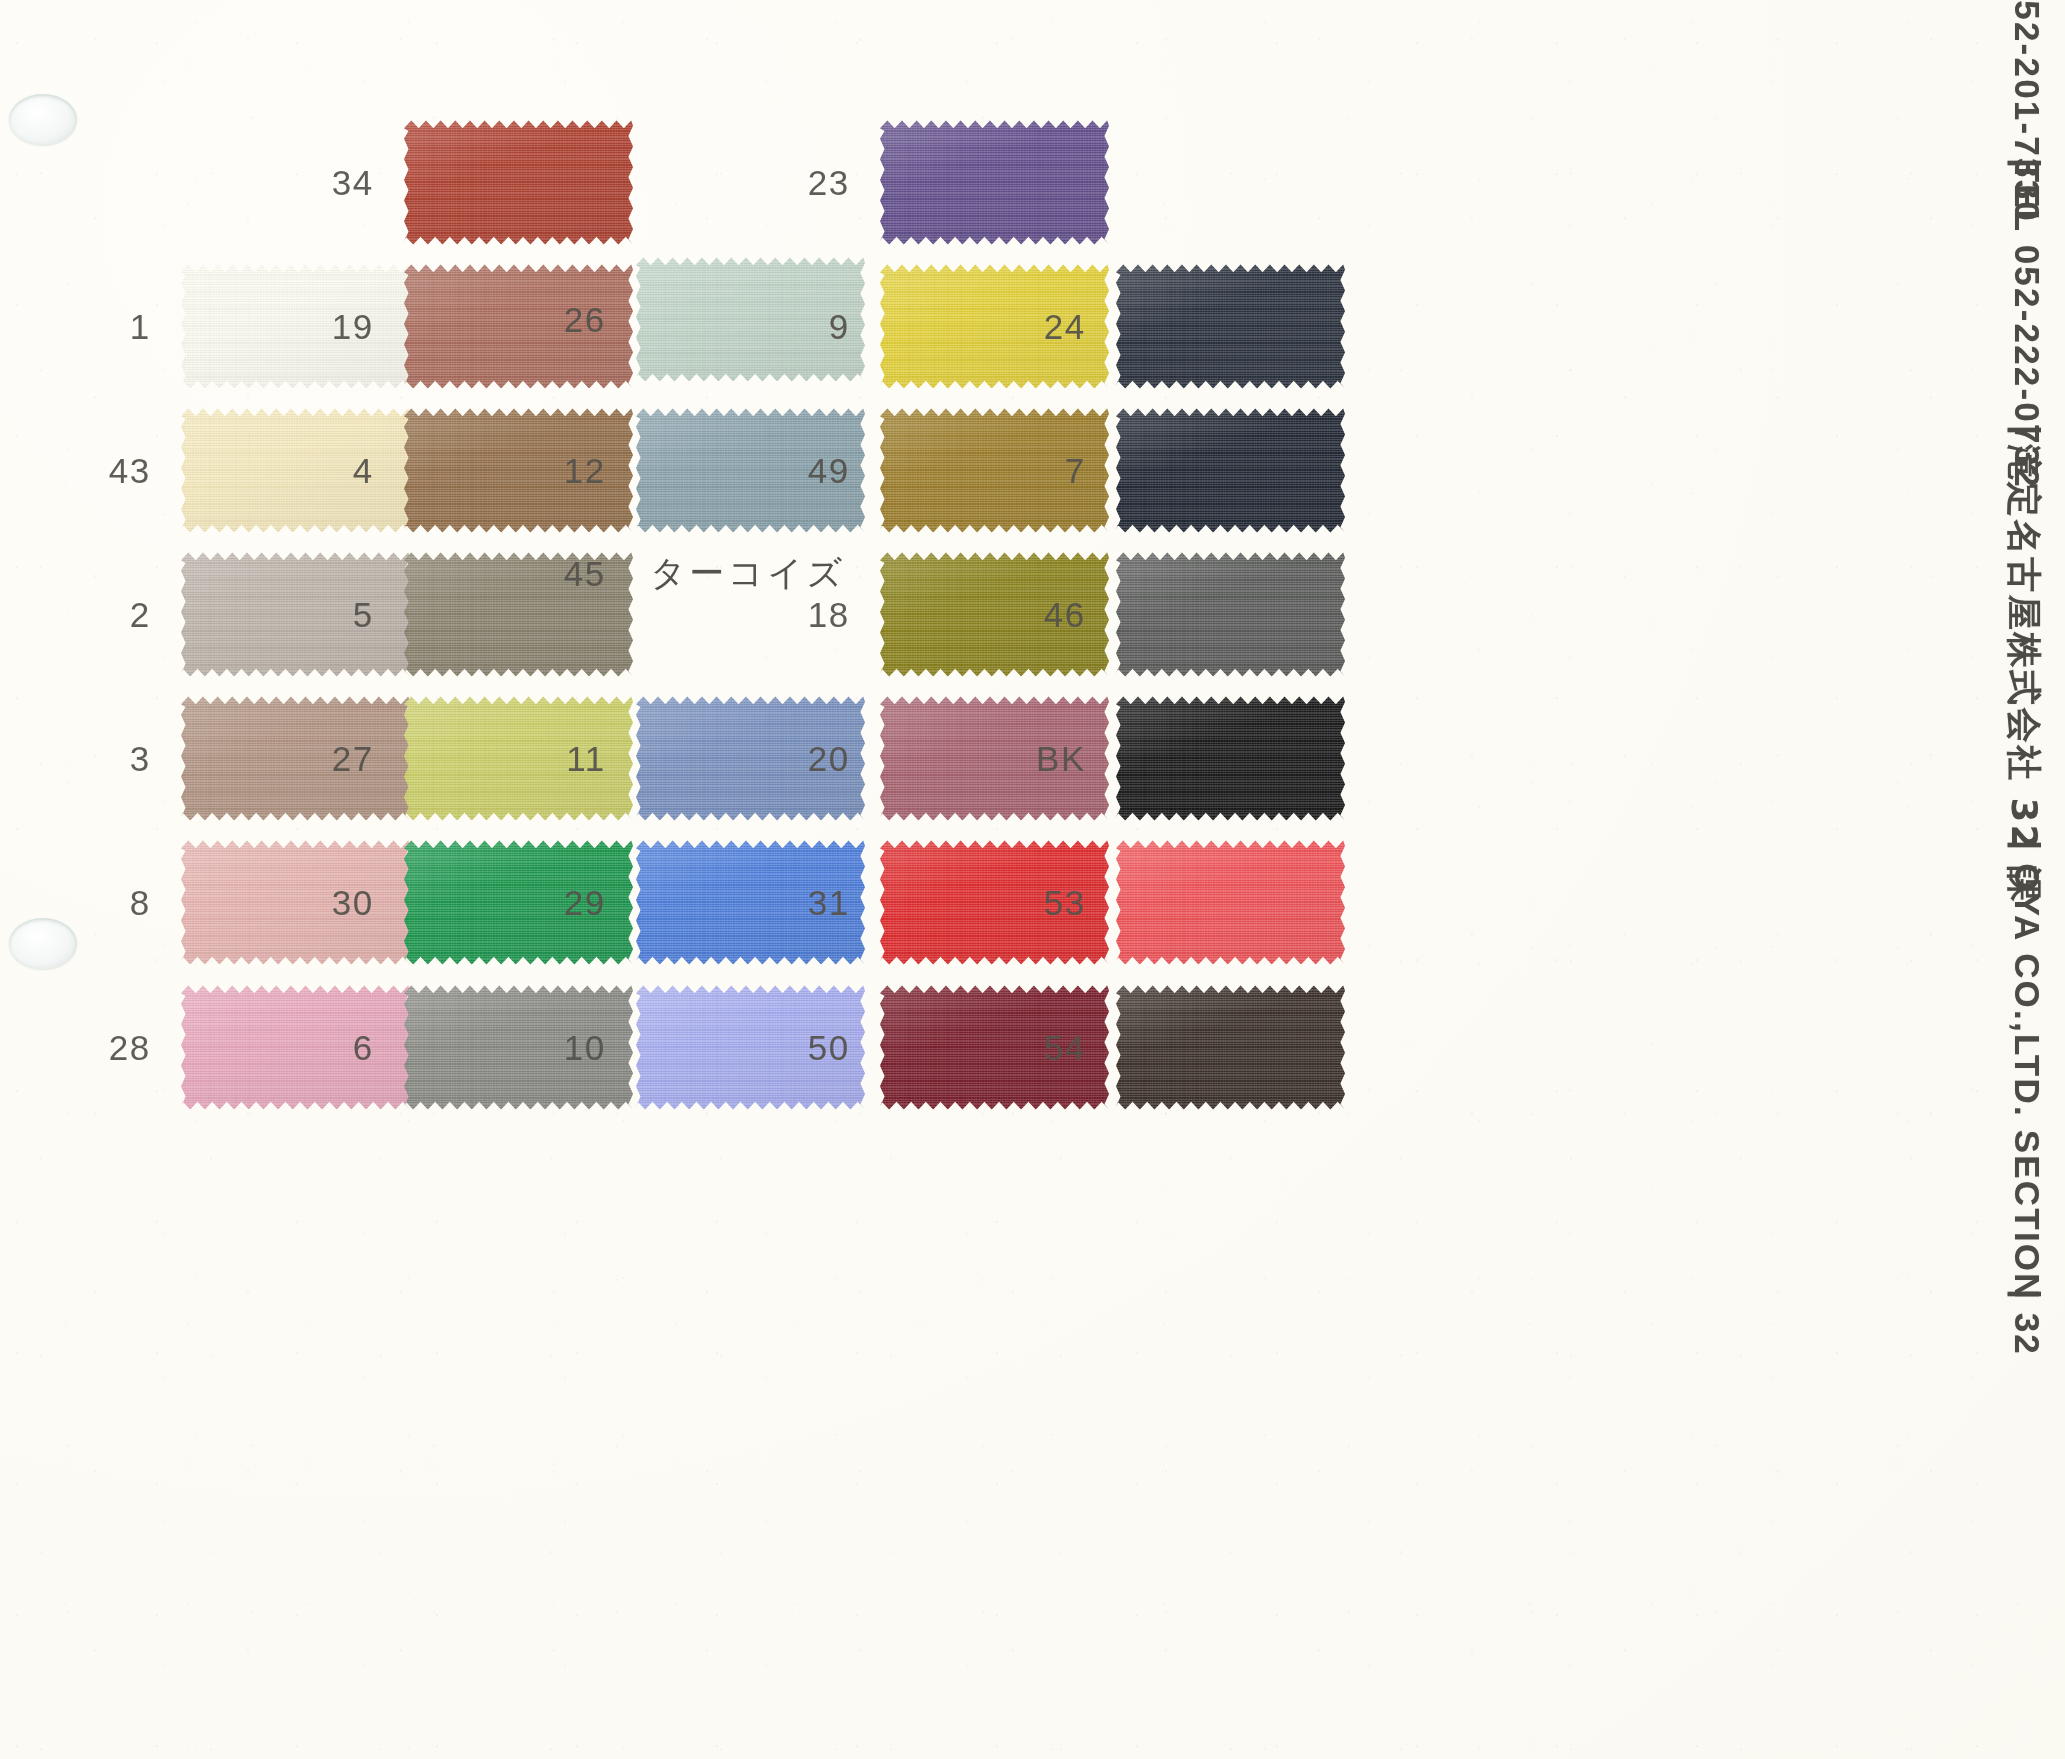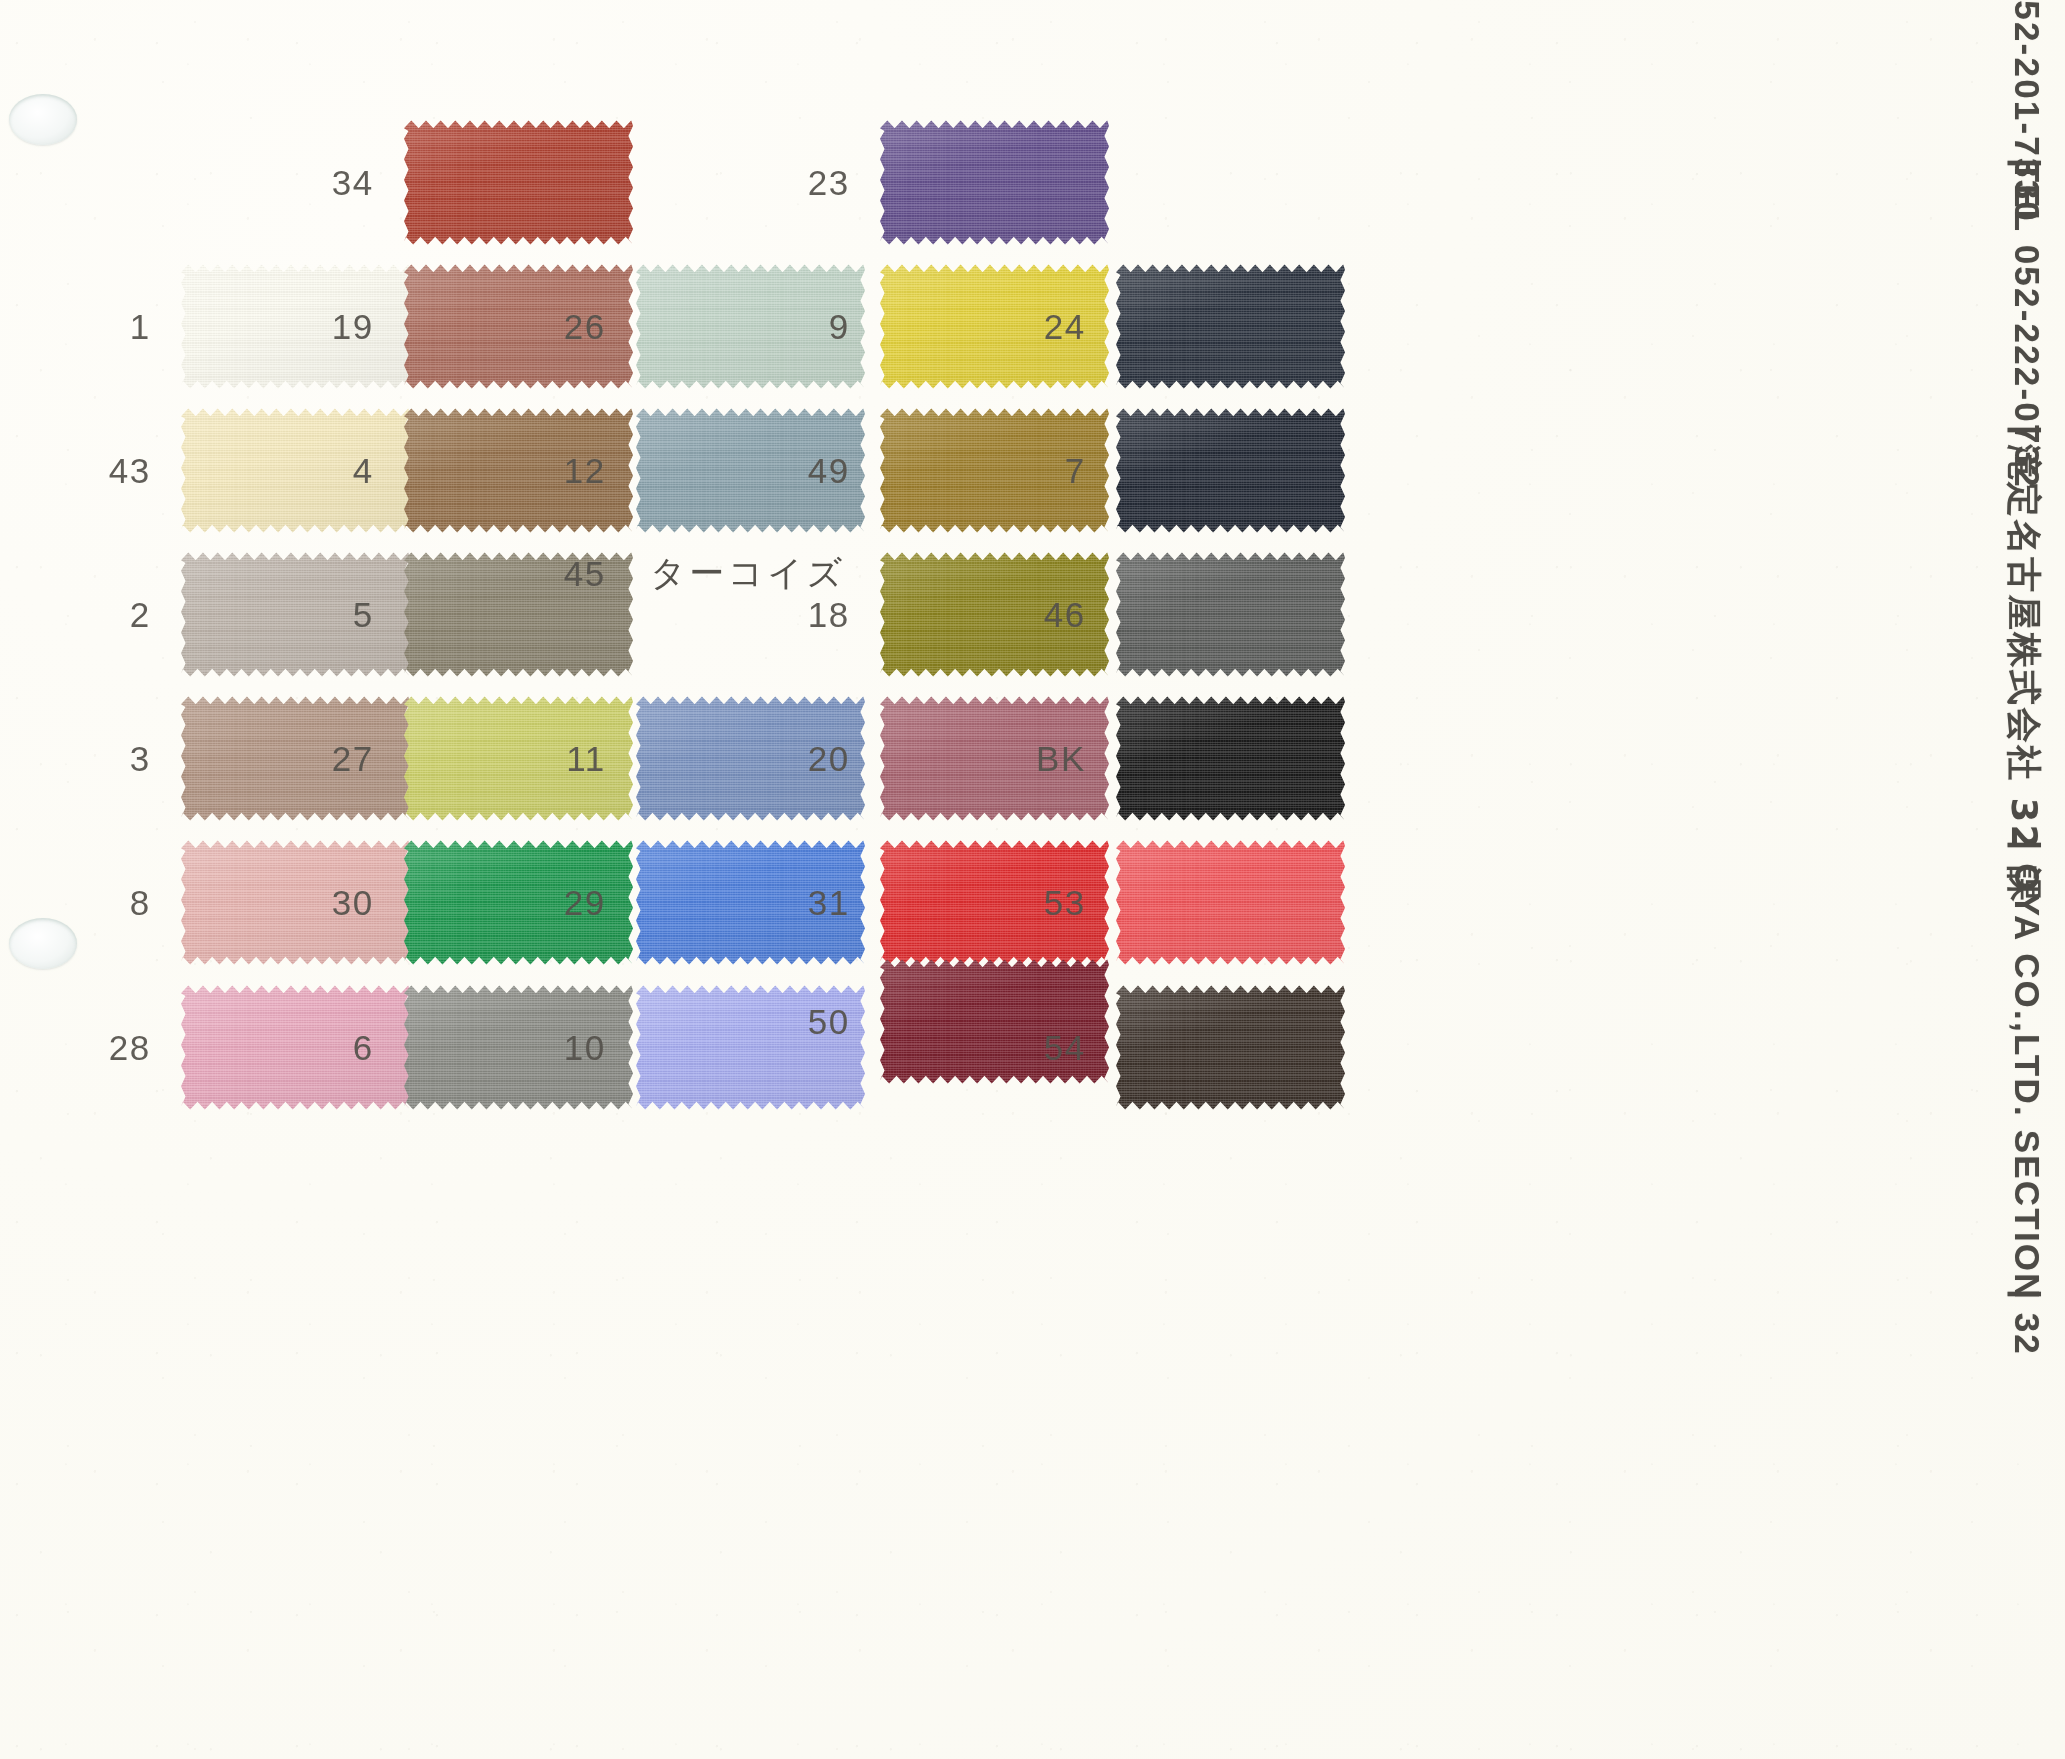--- a/index.html
+++ b/index.html
@@ -288,21 +288,21 @@
       </div>
       <div class="swatch-cell" style="left: 310px; top: 983px;">
         <div class="swatch-label">6</div>
         <div class="chip-wrap">
           <div class="chip" style="background: rgb(139, 140, 134);">
             <div class="chip-weave"></div>
             <div class="chip-shade"></div>
           </div>
         </div>
       </div>
-      <div class="swatch-cell" style="left: 542px; top: 262px;">
+      <div class="swatch-cell" style="left: 542px; top: 255px;">
         <div class="swatch-label">26</div>
         <div class="chip-wrap">
           <div class="chip" style="background: rgb(194, 213, 200);">
             <div class="chip-weave"></div>
             <div class="chip-shade"></div>
           </div>
         </div>
       </div>
       <div class="swatch-cell" style="left: 542px; top: 406px;">
         <div class="swatch-label">12</div>
@@ -391,21 +391,21 @@
       </div>
       <div class="swatch-cell" style="left: 786px; top: 838px;">
         <div class="swatch-label">31</div>
         <div class="chip-wrap">
           <div class="chip" style="background: rgb(224, 46, 48);">
             <div class="chip-weave"></div>
             <div class="chip-shade"></div>
           </div>
         </div>
       </div>
-      <div class="swatch-cell" style="left: 786px; top: 957px;">
+      <div class="swatch-cell" style="left: 786px; top: 983px;">
         <div class="swatch-label">50</div>
         <div class="chip-wrap">
           <div class="chip" style="background: rgb(124, 34, 48);">
             <div class="chip-weave"></div>
             <div class="chip-shade"></div>
           </div>
         </div>
       </div>
       <div class="swatch-cell" style="left: 1022px; top: 262px;">
         <div class="swatch-label">24</div>

